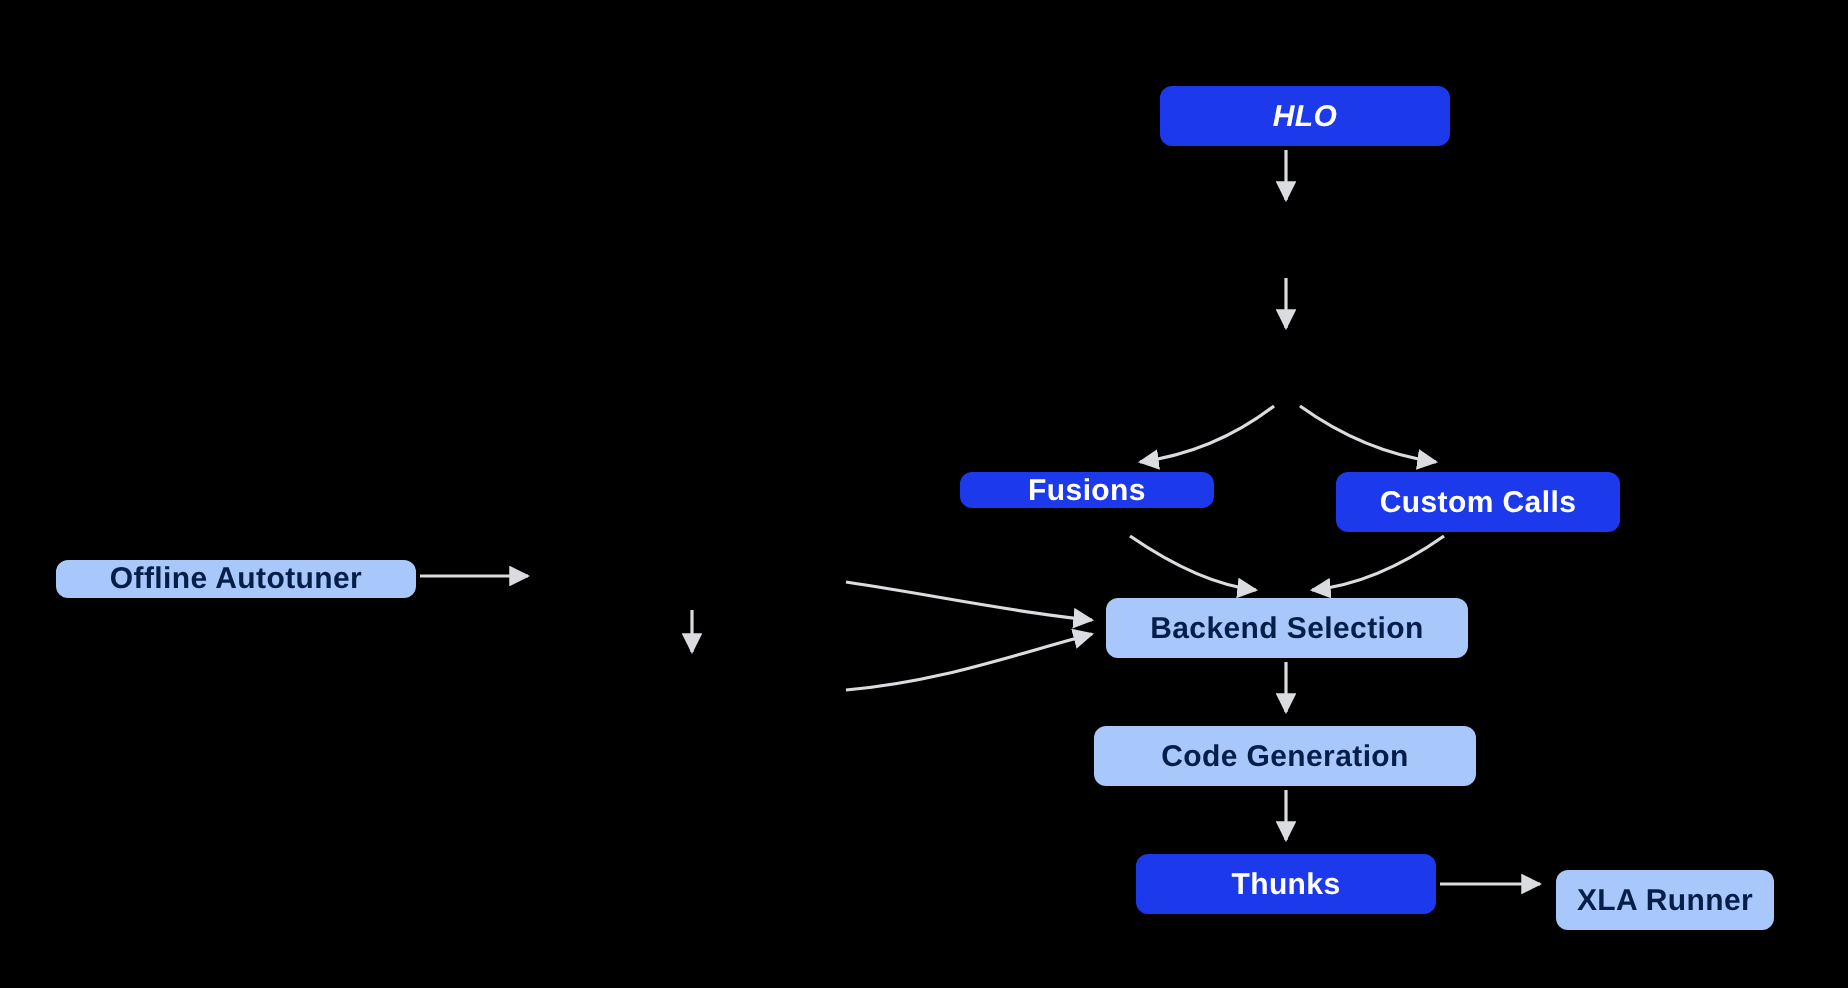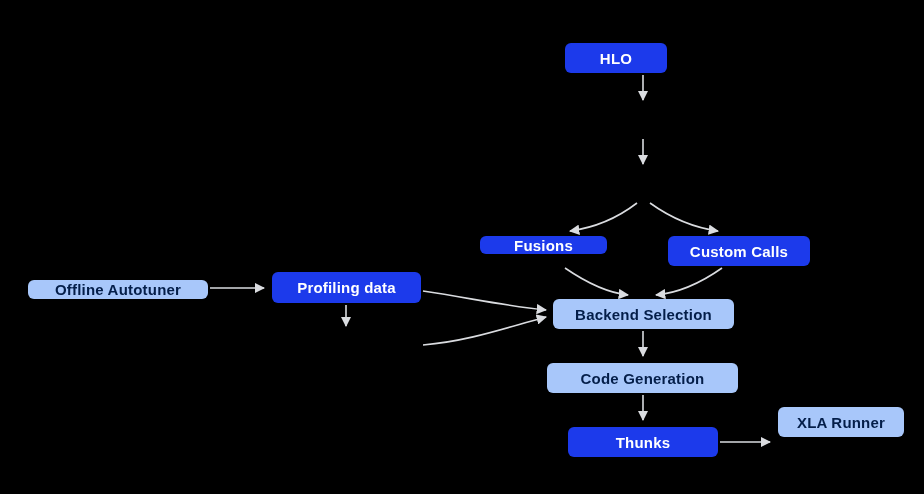--- a/index.html
+++ b/index.html
@@ -26,29 +26,29 @@
   .node {
     position: absolute;
     display: flex; align-items: center; justify-content: center;
     border-radius: 6px;
     font-size: 15px; font-weight: 700; letter-spacing: 0.2px;
     white-space: nowrap;
   }
   .node.primary   { background: var(--primary-fill, #1c3aeb);  color: var(--primary-text, #ffffff); }
   .node.secondary { background: var(--secondary-fill, #a8c7fa); color: var(--secondary-text, #041e49); }
 
-  [data-name="node-hlo"]               { left: 565px; top: 43px;  width: 102px; height: 30px; }
+  [data-name="node-hlo"]               { left: 580px; top: 43px;  width: 145px; height: 30px; font-style: italic; }
   [data-name="node-optimization"]      { left: 558px; top: 107px; width: 171px; height: 30px; }
   [data-name="node-fusion-pipeline"]   { left: 547px; top: 171px; width: 191px; height: 30px; }
   [data-name="node-fusions"]           { left: 480px; top: 236px; width: 127px; height: 18px; }
   [data-name="node-custom-calls"]      { left: 668px; top: 236px; width: 142px; height: 30px; }
   [data-name="node-backend-selection"] { left: 553px; top: 299px; width: 181px; height: 30px; }
   [data-name="node-code-generation"]   { left: 547px; top: 363px; width: 191px; height: 30px; }
   [data-name="node-thunks"]            { left: 568px; top: 427px; width: 150px; height: 30px; }
-  [data-name="node-xla-runner"]        { left: 778px; top: 407px; width: 126px; height: 30px; }
+  [data-name="node-xla-runner"]        { left: 778px; top: 435px; width: 109px; height: 30px; }
   [data-name="node-offline-autotuner"] { left: 28px;  top: 280px; width: 180px; height: 19px; }
   [data-name="node-profiling-data"]    { left: 272px; top: 272px; width: 149px; height: 31px; }
   [data-name="node-ml-model"]          { left: 272px; top: 333px; width: 149px; height: 30px; }
 </style>
 </head>
 <body>
 
 <div class="canvas" data-name="flowchart-canvas">
 
   <svg class="edges" data-name="edges-layer" viewBox="0 0 924 494" xmlns="http://www.w3.org/2000/svg">
@@ -73,15 +73,14 @@
   </svg>
 
   <div class="node primary" data-name="node-hlo">HLO</div>
   <div class="node primary" data-name="node-fusions">Fusions</div>
   <div class="node secondary" data-name="node-backend-selection">Backend Selection</div>
   <div class="node primary" data-name="node-custom-calls">Custom Calls</div>
   <div class="node primary" data-name="node-thunks">Thunks</div>
   <div class="node secondary" data-name="node-code-generation">Code Generation</div>
   <div class="node secondary" data-name="node-xla-runner">XLA Runner</div>
   <div class="node secondary" data-name="node-offline-autotuner">Offline Autotuner</div>
-  <div class="node primary" data-name="node-profiling-data">Profiling data</div>
 
 </div>
 
 </body></html>

